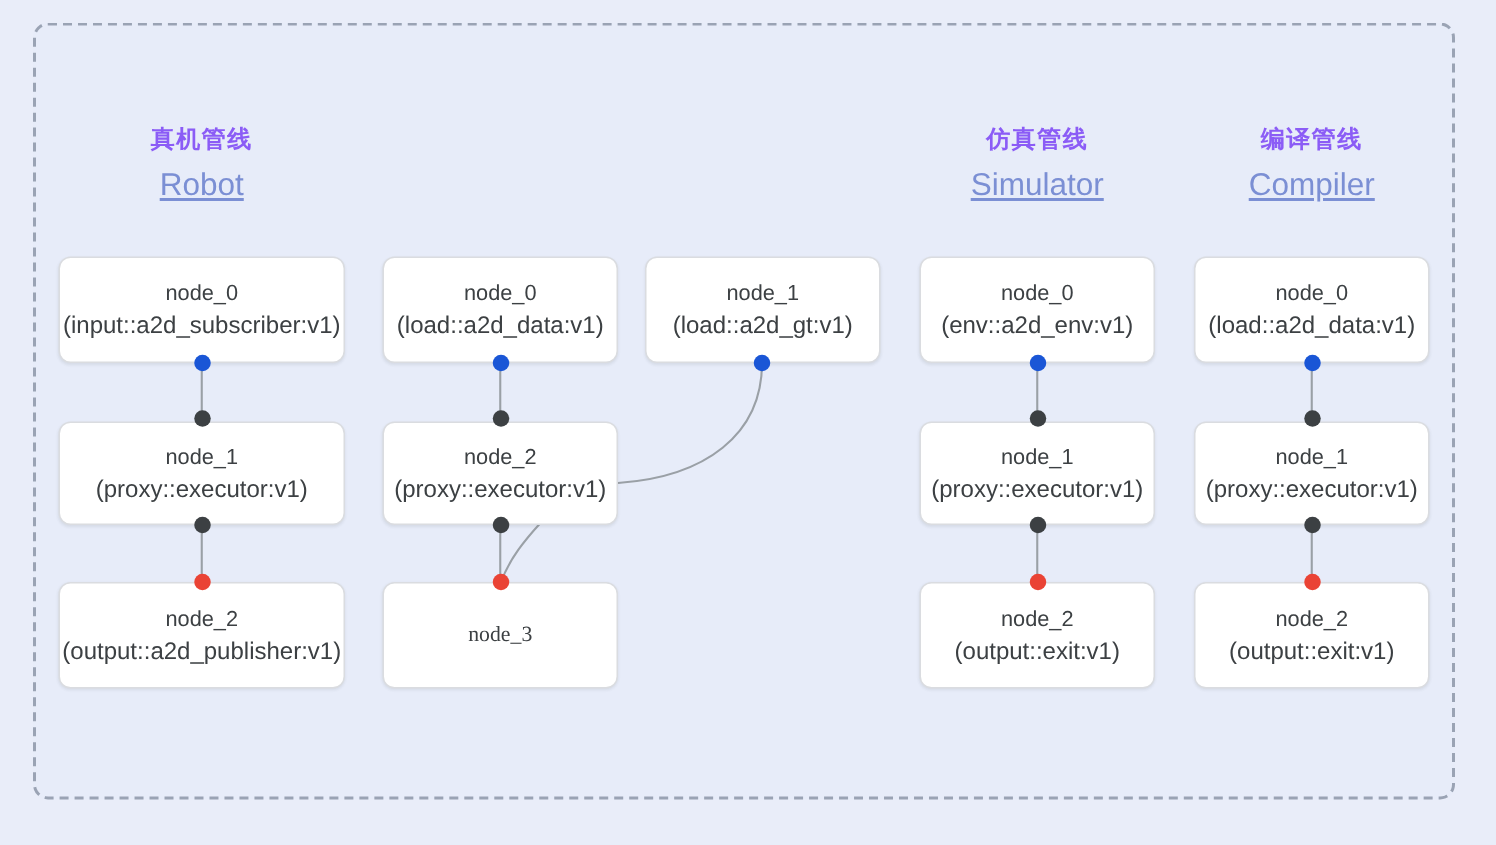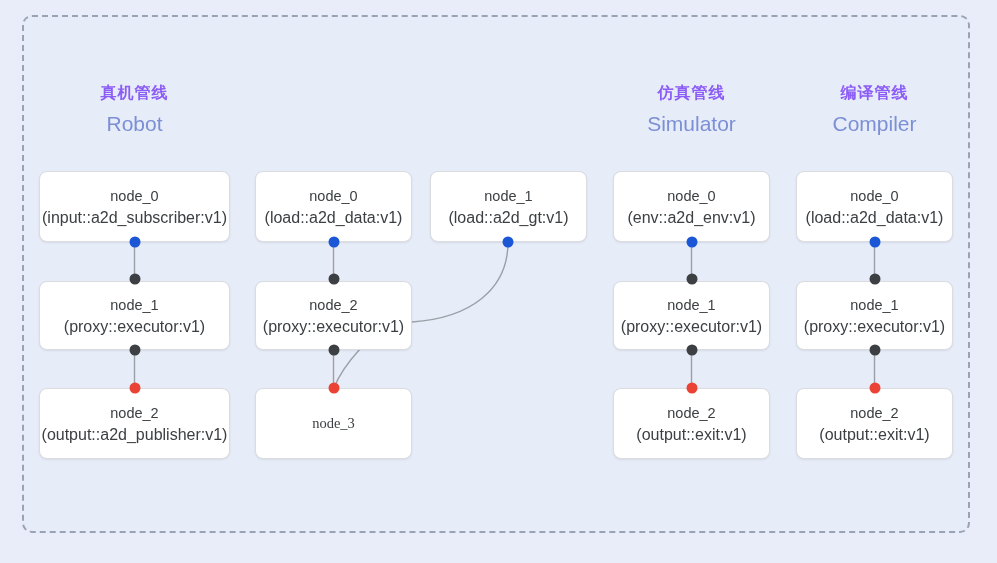--- a/index.html
+++ b/index.html
@@ -29,20 +29,21 @@
     font-size:16px;font-weight:bold;color:#8b5cf6;
     letter-spacing:1px;
     white-space:nowrap;
     margin-top:18px;
   }
   .col-sub{
     position:absolute;top:47px;left:0;width:100%;
     text-align:center;
     font-size:21px;color:#7b8fd4;
     white-space:nowrap;
+    text-decoration:underline;
   }
 
   .node{
     position:absolute;
     box-sizing:border-box;
     background:#ffffff;
     border:1px solid #dadce0;
     border-radius:8px;
     box-shadow:0 1px 2px rgba(60,64,67,.10);
     display:flex;flex-direction:column;

